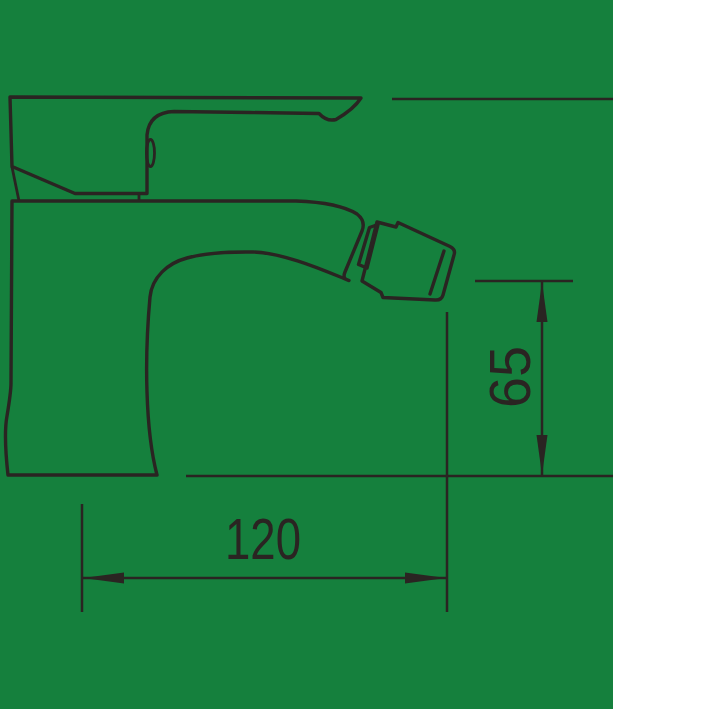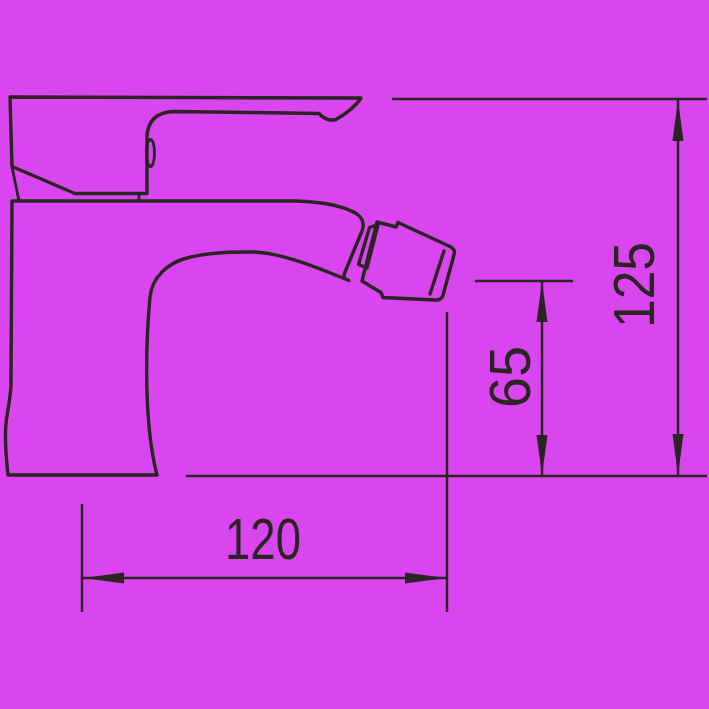--- a/index.html
+++ b/index.html
@@ -1,19 +1,19 @@
 <!DOCTYPE html>
 <html><head>
 <meta charset="utf-8">
 <style>
   html,body{margin:0;padding:0;background:#ffffff;}
   #stage{
     position:relative;
-    width:709px;height:709px;
-    background:#d946ef;
+    width:613px;height:709px;
+    background:#15803d;
     overflow:hidden;
     font-family:"Liberation Sans", sans-serif;
   }
   svg{display:block;}
   .part{fill:none;stroke:#2a2422;stroke-width:3.4;stroke-linejoin:round;stroke-linecap:round;}
   .thin{fill:none;stroke:#2a2422;stroke-width:2.8;stroke-linecap:butt;}
   .dim{fill:none;stroke:#2a2422;stroke-width:2.5;stroke-linecap:butt;}
   .arrow{fill:#2a2422;stroke:none;}
   .dimtext{
     fill:#2a2422;

